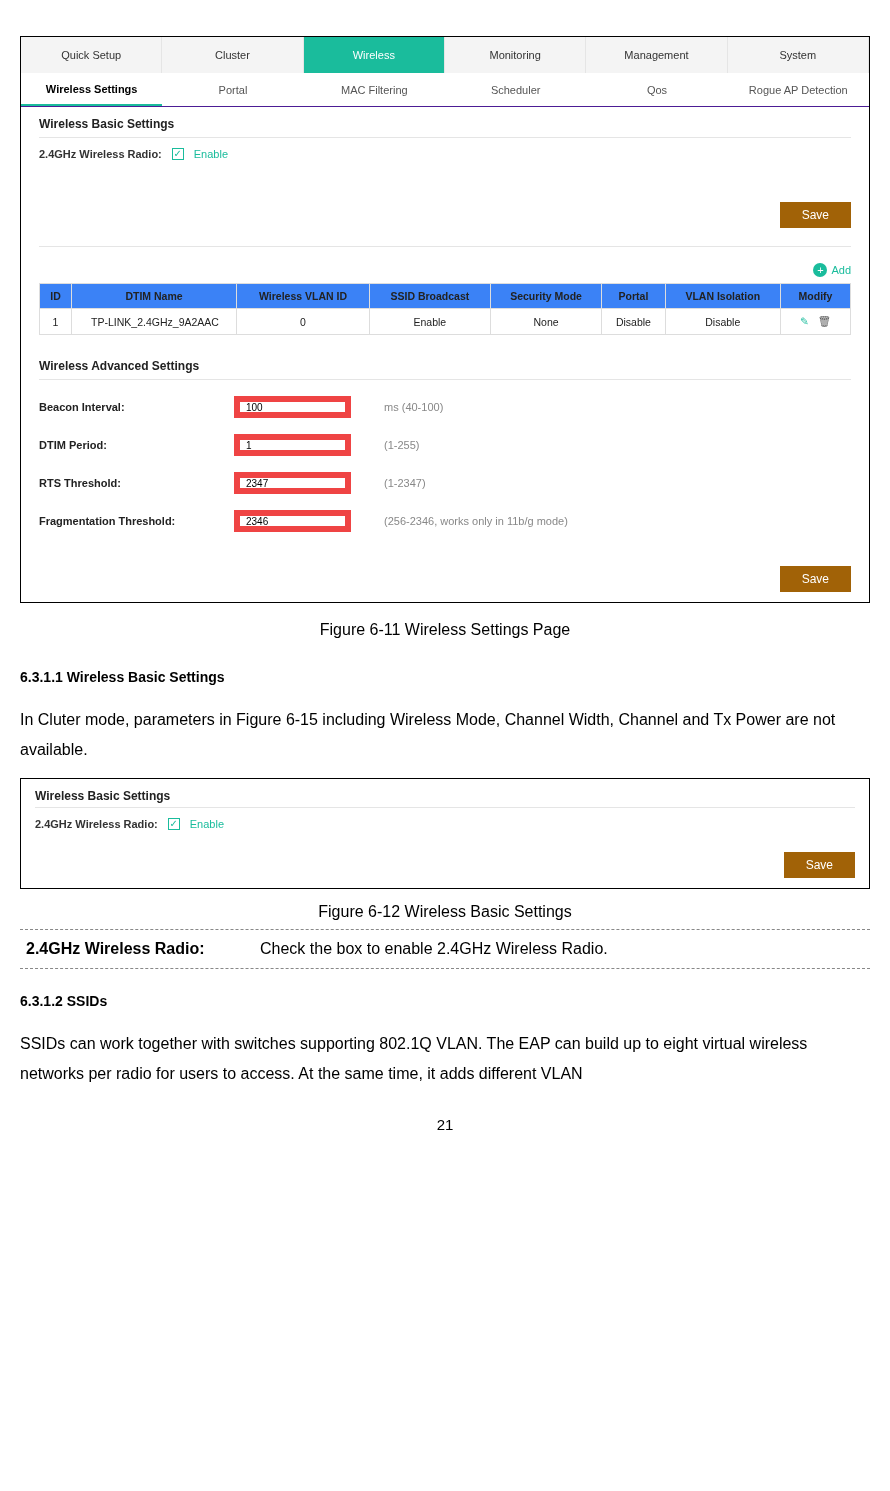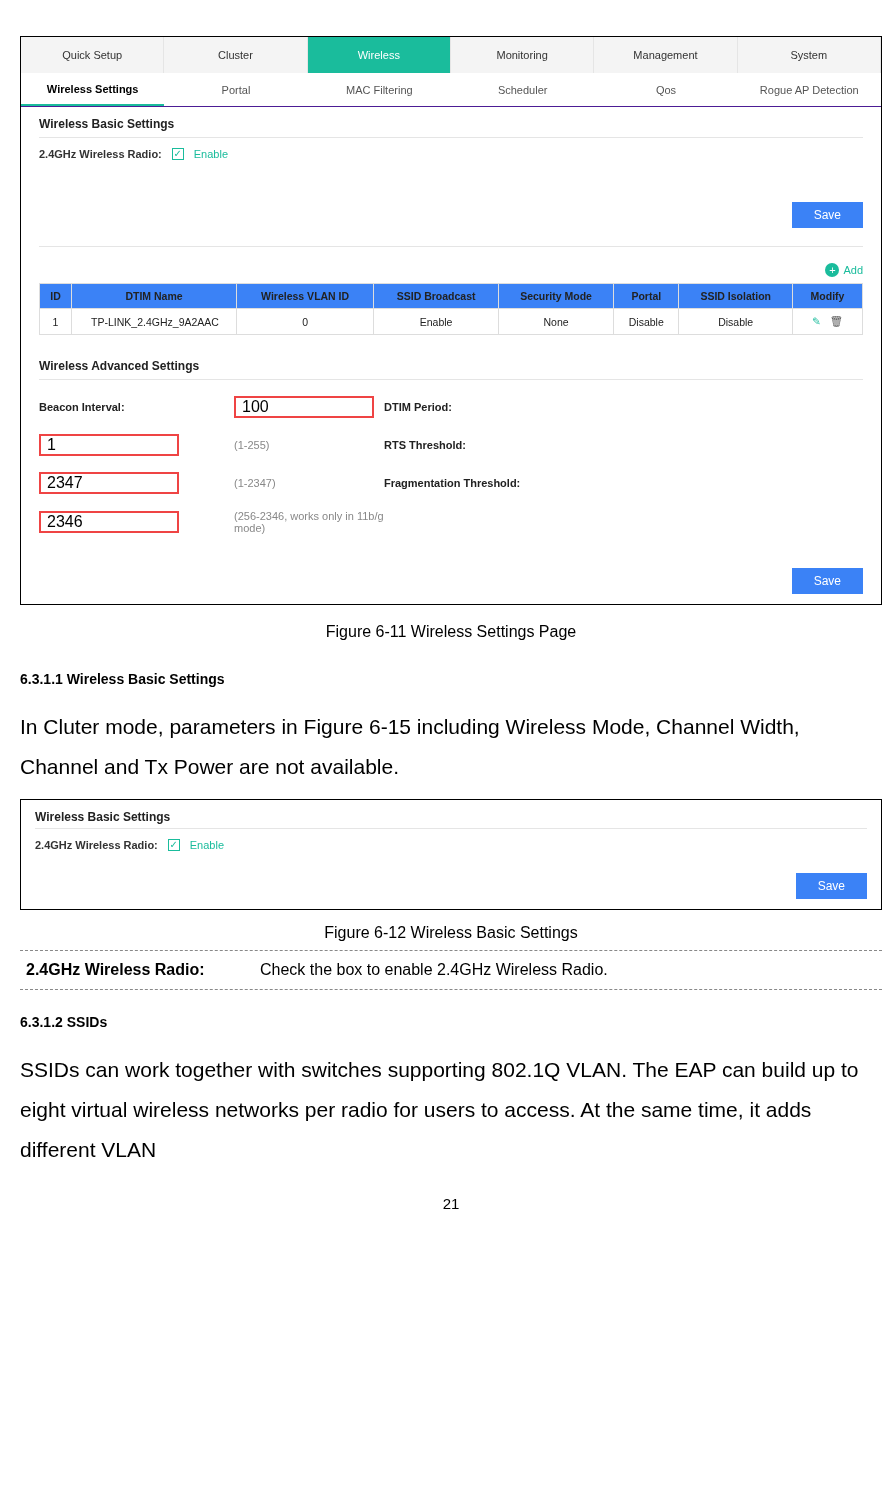--- a/index.html
+++ b/index.html
@@ -1,58 +1,58 @@
 <!DOCTYPE html>
 <html><head>
 <meta charset="utf-8">
 <style>
   * { box-sizing: border-box; margin: 0; padding: 0; }
   body { font-family: Arial, Helvetica, sans-serif; background: #fff; color: #000; width: 890px; }
-  .page { padding: 0 8px 30px 20px; margin-top: 36px; }
+  .page { padding: 0 20px 30px 20px; margin-top: 36px; }
 
   
   .shot { border: 1px solid #000; margin-top: 8px; font-size: 11px; color: #222; }
   .tabs-main { display: flex; height: 36px; }
   .tabs-main .tab { flex: 1; display: flex; align-items: center; justify-content: center; background: #f4f4f4; color: #333; border-right: 1px solid #e5e5e5; cursor: pointer; }
   .tabs-main .tab.active { background: #1abc9c; color: #fff; }
   .tabs-sub { display: flex; height: 34px; border-bottom: 1px solid #4c1d95; }
   .tabs-sub .subtab { flex: 1; display: flex; align-items: center; justify-content: center; color: #555; cursor: pointer; }
   .tabs-sub .subtab.active { color: #000; font-weight: bold; border-bottom: 2px solid #1abc9c; }
 
   .panel { padding: 10px 18px 6px 18px; }
   .panel-title { font-weight: bold; color: #222; font-size: 12px; margin-bottom: 6px; }
   .hr { height: 1px; background: #e5e5e5; margin: 4px 0 10px 0; }
 
   .row-inline { display: flex; align-items: center; gap: 10px; font-size: 11px; color: #333; }
   .row-inline .lbl { font-weight: bold; }
   .chk { width: 12px; height: 12px; border: 1px solid #1abc9c; display: inline-flex; align-items: center; justify-content: center; color: #1abc9c; font-size: 10px; line-height: 1; }
   .enable-txt { color: #1abc9c; }
 
   .save-bar { display: flex; justify-content: flex-end; padding: 2px 18px 14px 18px; }
-  .btn-save { background: #3b82f6; color: #fff; border: none; padding: 6px 22px; font-size: 12px; cursor: pointer; }
+  .btn-save { background: #a16207; color: #fff; border: none; padding: 6px 22px; font-size: 12px; cursor: pointer; }
 
   .add-bar { display: flex; justify-content: flex-end; padding: 0 18px 6px 18px; align-items: center; gap: 4px; color: #1abc9c; font-size: 11px; cursor: pointer; }
   .add-circle { width: 14px; height: 14px; border-radius: 50%; background: #1abc9c; color: #fff; display: inline-flex; align-items: center; justify-content: center; font-size: 11px; line-height: 1; }
 
   table.grid { width: calc(100% - 36px); margin: 0 18px 10px 18px; border-collapse: collapse; font-size: 10.5px; }
   table.grid th, table.grid td { border: 1px solid #ddd; padding: 6px 6px; text-align: center; }
   table.grid th { background: #3b82f6; font-weight: bold; }
   table.grid td.left { text-align: center; padding-left: 8px; }
   .icon-edit, .icon-del { display:inline-block; margin:0 3px; color:#555; }
   .icon-edit { color:#1abc9c; }
 
   .adv-grid { display: grid; grid-template-columns: 195px 150px auto; row-gap: 16px; align-items: center; padding: 0 18px 6px 18px; font-size: 11px; }
   .adv-grid .albl { font-weight: bold; }
-  .adv-grid input { width: 140px; height: 22px; border: 2px solid #ef4444; padding: 0 6px; font-size: 16px; }
+  .adv-grid input { width: 117px; height: 22px; border: 6px solid #ef4444; padding: 0 6px; font-size: 10px; }
   .adv-grid .hint { color: #888; }
 
   
   .fig-cap { text-align: center; font-size: 16px; margin: 18px 0 30px 0; }
   h2.sec { font-size: 14px; font-weight: bold; margin: 20px 0 20px 0; }
-  p.body { font-size: 21px; line-height: 1.9; margin-bottom: 12px; }
+  p.body { font-size: 16px; line-height: 1.9; margin-bottom: 12px; }
 
   
   .shot2 { border: 1px solid #000; font-size: 11px; padding: 10px 14px 10px 14px; }
   .shot2 .panel-title { margin-bottom: 4px; }
   .shot2 .hr { margin: 4px 0 10px 0; }
   .shot2 .save-bar { padding: 22px 0 0 0; }
 
   
   .def-wrap { border-top: 1px dashed #888; border-bottom: 1px dashed #888; padding: 10px 0; margin: 2px 0 24px 0; display: flex; font-size: 16px; }
   .def-wrap .term { font-weight: bold; width: 240px; padding-left: 6px;}
@@ -106,21 +106,21 @@
     </div>
     <table class="grid">
       <thead>
           <tr>
         <th style="width:32px">ID</th>
         <th style="width:165px">DTIM Name</th>
         <th>Wireless VLAN ID</th>
         <th>SSID Broadcast</th>
         <th>Security Mode</th>
         <th>Portal</th>
-        <th>SSID Isolation</th>
+        <th>VLAN Isolation</th>
         <th style="width:70px">Modify</th>
       </tr>
         </thead>
       <tbody>
           <tr>
         <td>1</td>
         <td class="left">TP-LINK_2.4GHz_9A2AAC</td>
         <td>0</td>
         <td>Enable</td>
         <td>None</td>
@@ -134,20 +134,21 @@
         </tbody>
     </table>
 
     <div class="panel" style="padding-top:14px">
       <div class="panel-title">Wireless Advanced Settings</div>
       <div class="hr"></div>
     </div>
     <div class="adv-grid">
       <div class="albl">Beacon Interval:</div>
       <div><input value="100" style=""></div>
+      <div class="hint">ms (40-100)</div>
 
       <div class="albl">DTIM Period:</div>
       <div><input value="1" style=""></div>
       <div class="hint">(1-255)</div>
 
       <div class="albl">RTS Threshold:</div>
       <div><input value="2347" style=""></div>
       <div class="hint">(1-2347)</div>
 
       <div class="albl">Fragmentation Threshold:</div>

